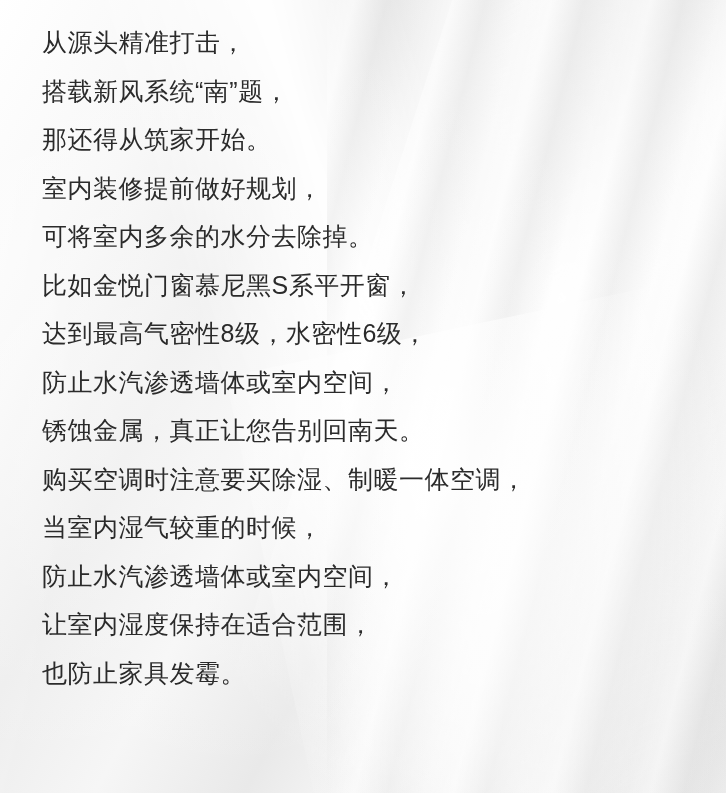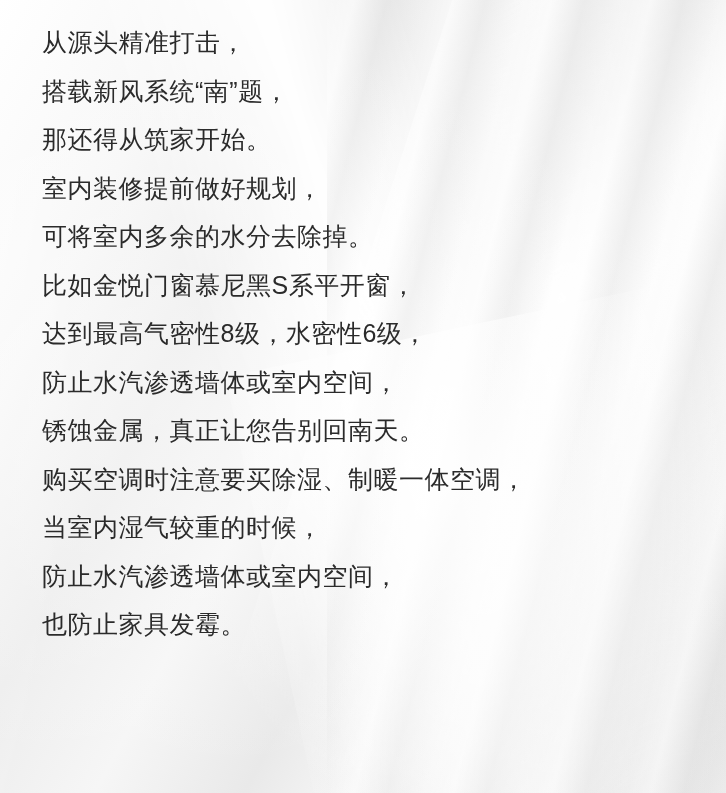--- a/index.html
+++ b/index.html
@@ -112,15 +112,16 @@
     <div class="line">那还得从筑家开始。</div>
     <div class="line">室内装修提前做好规划，</div>
     <div class="line">可将室内多余的水分去除掉。</div>
     <div class="line">比如金悦门窗慕尼黑S系平开窗，</div>
     <div class="line">达到最高气密性8级，水密性6级，</div>
     <div class="line">防止水汽渗透墙体或室内空间，</div>
     <div class="line">锈蚀金属，真正让您告别回南天。</div>
     <div class="line">购买空调时注意要买除湿、制暖一体空调，</div>
     <div class="line">当室内湿气较重的时候，</div>
     <div class="line">防止水汽渗透墙体或室内空间，</div>
+    <div class="line">让室内湿度保持在适合范围，</div>
     <div class="line">也防止家具发霉。</div>
   </div>
 </div>
 
 </body></html>

